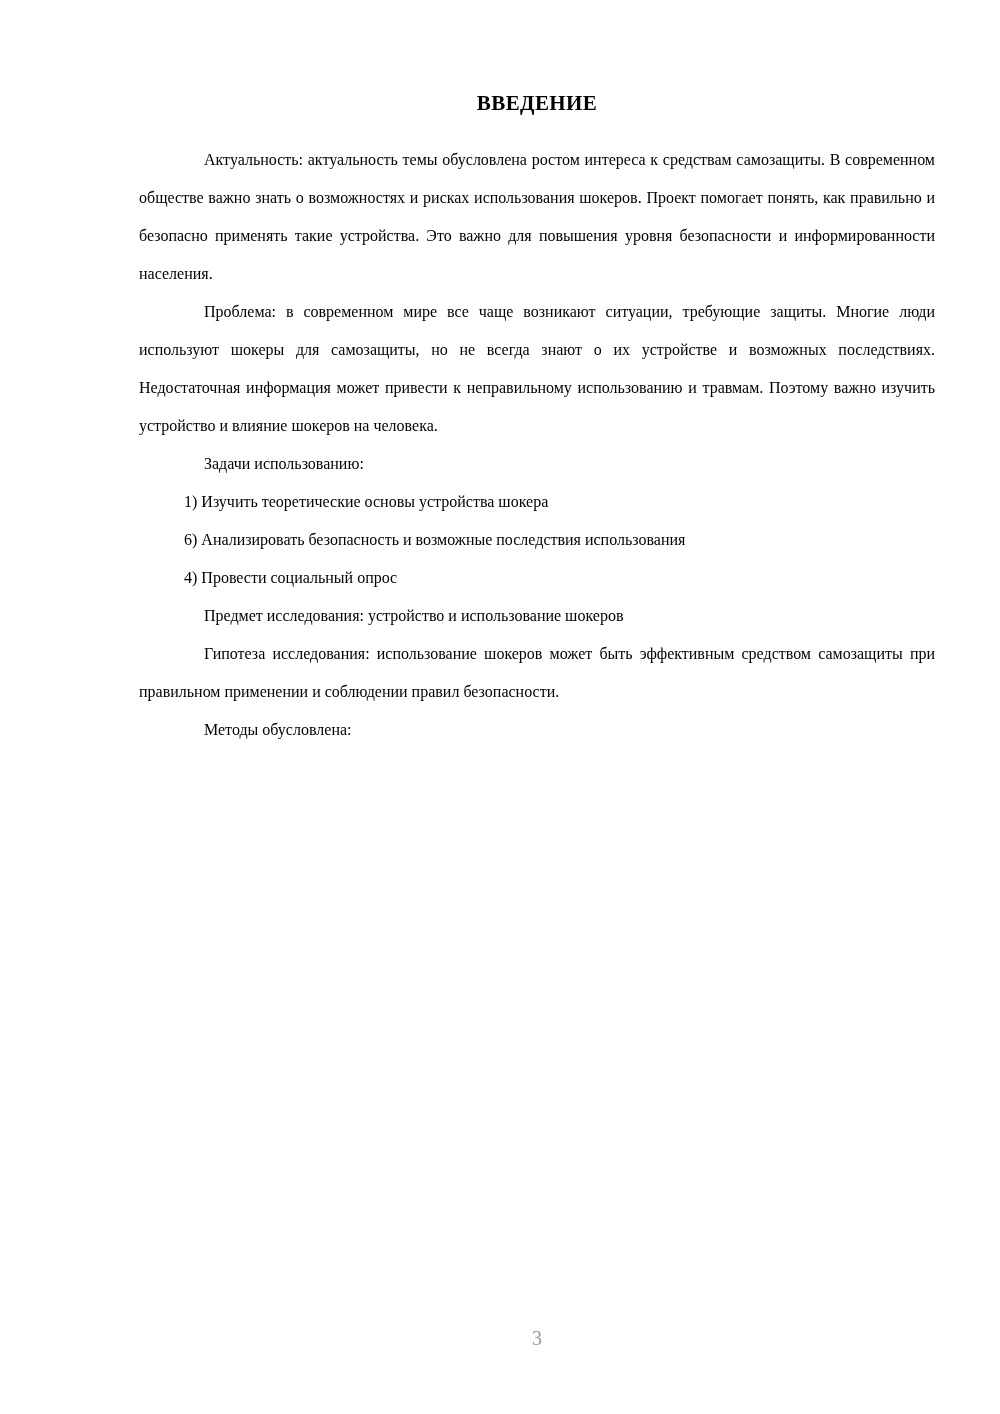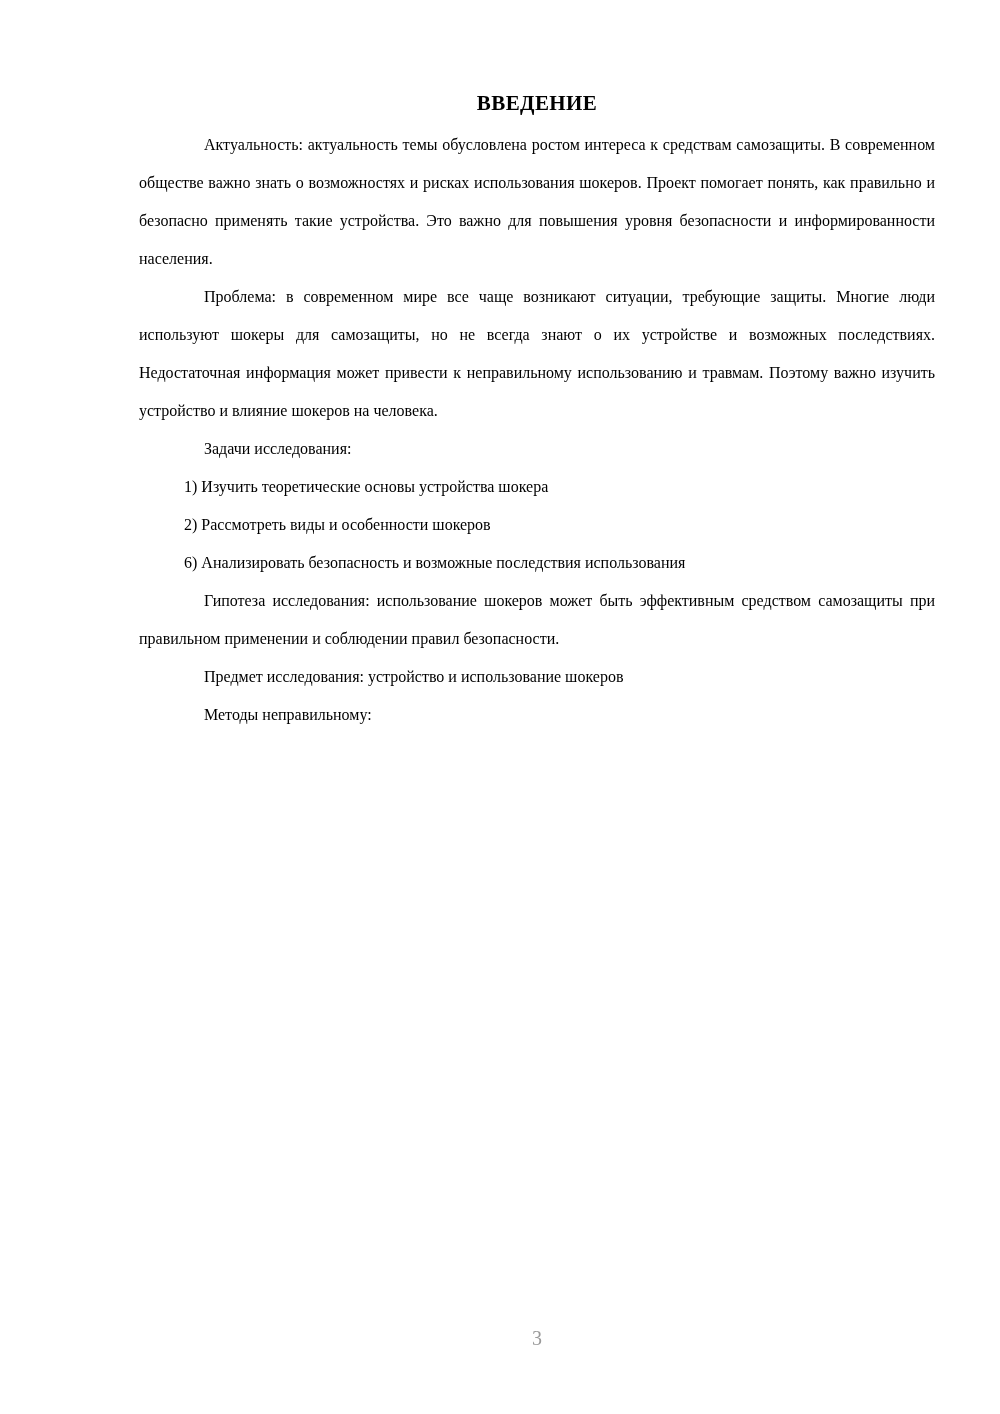--- a/index.html
+++ b/index.html
@@ -30,21 +30,21 @@
     left: 139px;
     top: 88px;
     width: 796px;
   }
 
   .doc-title {
     font-size: 21px;
     font-weight: bold;
     text-align: center;
     letter-spacing: 0.4px;
-    margin: 0 0 8px 0;
+    margin: 0 0 23px 0;
     line-height: 30px;
   }
 
   p.para {
     font-size: 16px;
     line-height: 38px;
     text-align: justify;
     text-justify: inter-word;
     margin: 0;
     text-indent: 65px;
@@ -85,36 +85,36 @@
 
   <div class="content">
 
     <h1 class="doc-title">ВВЕДЕНИЕ</h1>
 
     <p class="para">Актуальность: актуальность темы обусловлена ростом интереса к средствам самозащиты. В современном обществе важно знать о возможностях и рисках использования шокеров. Проект помогает понять, как правильно и безопасно применять такие устройства. Это важно для повышения уровня безопасности и информированности населения.</p>
 
     <p class="para">Проблема: в современном мире все чаще возникают ситуации, требующие защиты. Многие люди используют шокеры для самозащиты, но не всегда знают о их устройстве и возможных последствиях. Недостаточная информация может привести к неправильному использованию и травмам. Поэтому важно изучить устройство и влияние шокеров на человека.</p>
 
 
-    <p class="para">Задачи исследования:</p>
+    <p class="para">Задачи использованию:</p>
 
     <p class="task">1) Изучить теоретические основы устройства шокера</p>
 
-    <p class="task">2) Рассмотреть виды и особенности шокеров</p>
 
     <p class="task">6) Анализировать безопасность и возможные последствия использования</p>
 
+    <p class="task">4) Провести социальный опрос</p>
 
 
 
+    <p class="para">Предмет исследования: устройство и использование шокеров</p>
+
     <p class="para">Гипотеза исследования: использование шокеров может быть эффективным средством самозащиты при правильном применении и соблюдении правил безопасности.</p>
 
-    <p class="para">Предмет исследования: устройство и использование шокеров</p>
-
-    <p class="para">Методы неправильному:</p>
+    <p class="para">Методы обусловлена:</p>
 
   </div>
 
   <div class="page-number">
     <span>3</span>
   </div>
 
 </div>
 
 </body></html>

